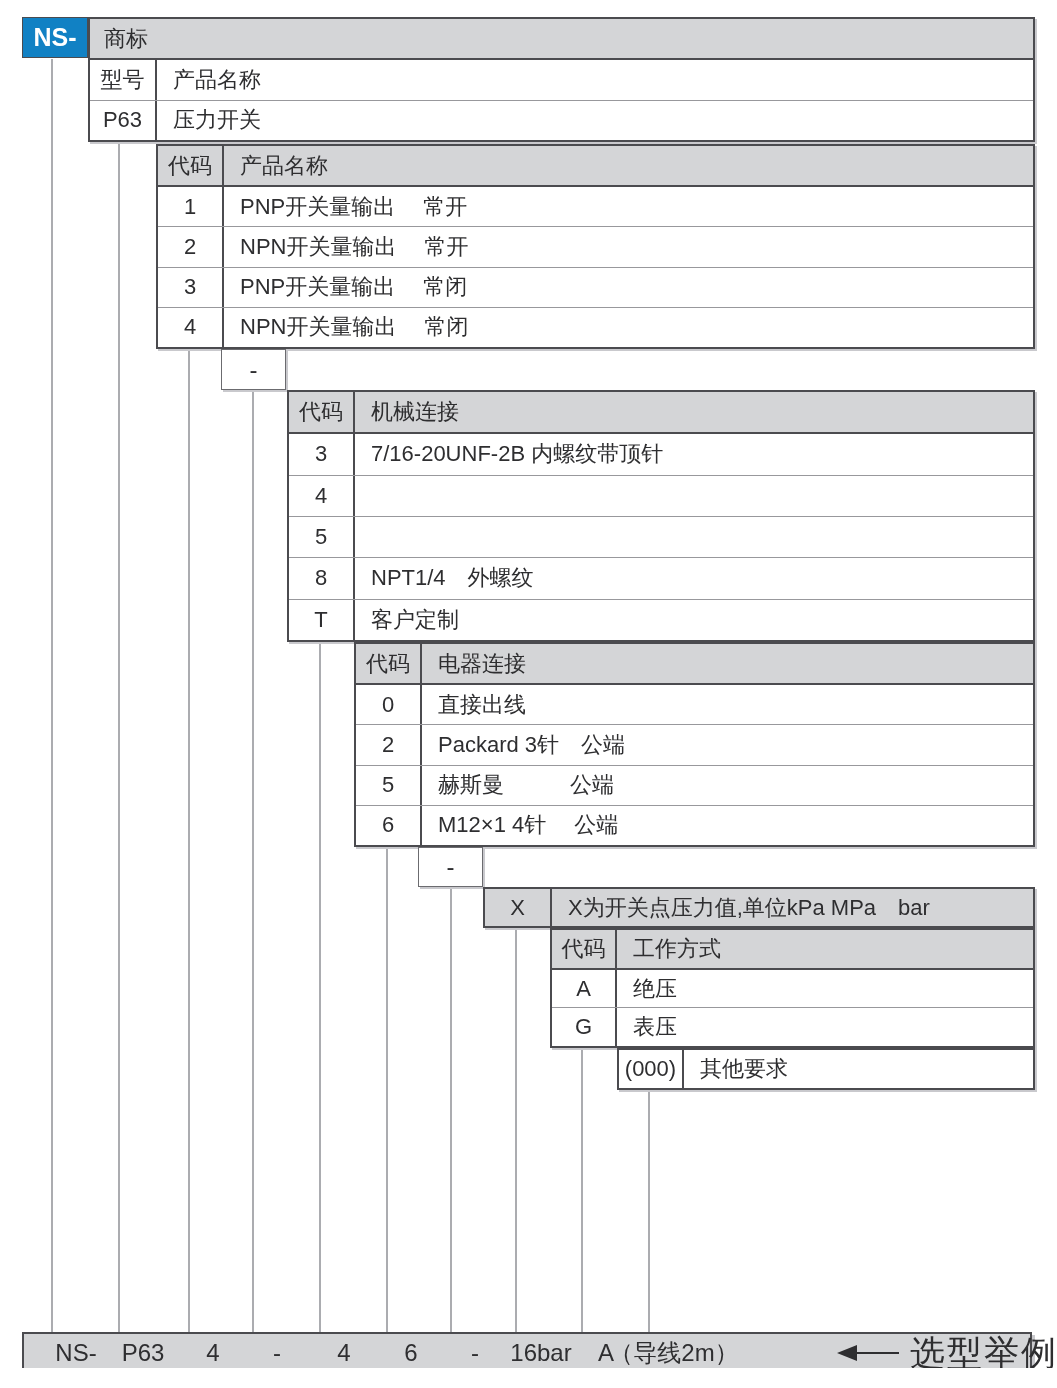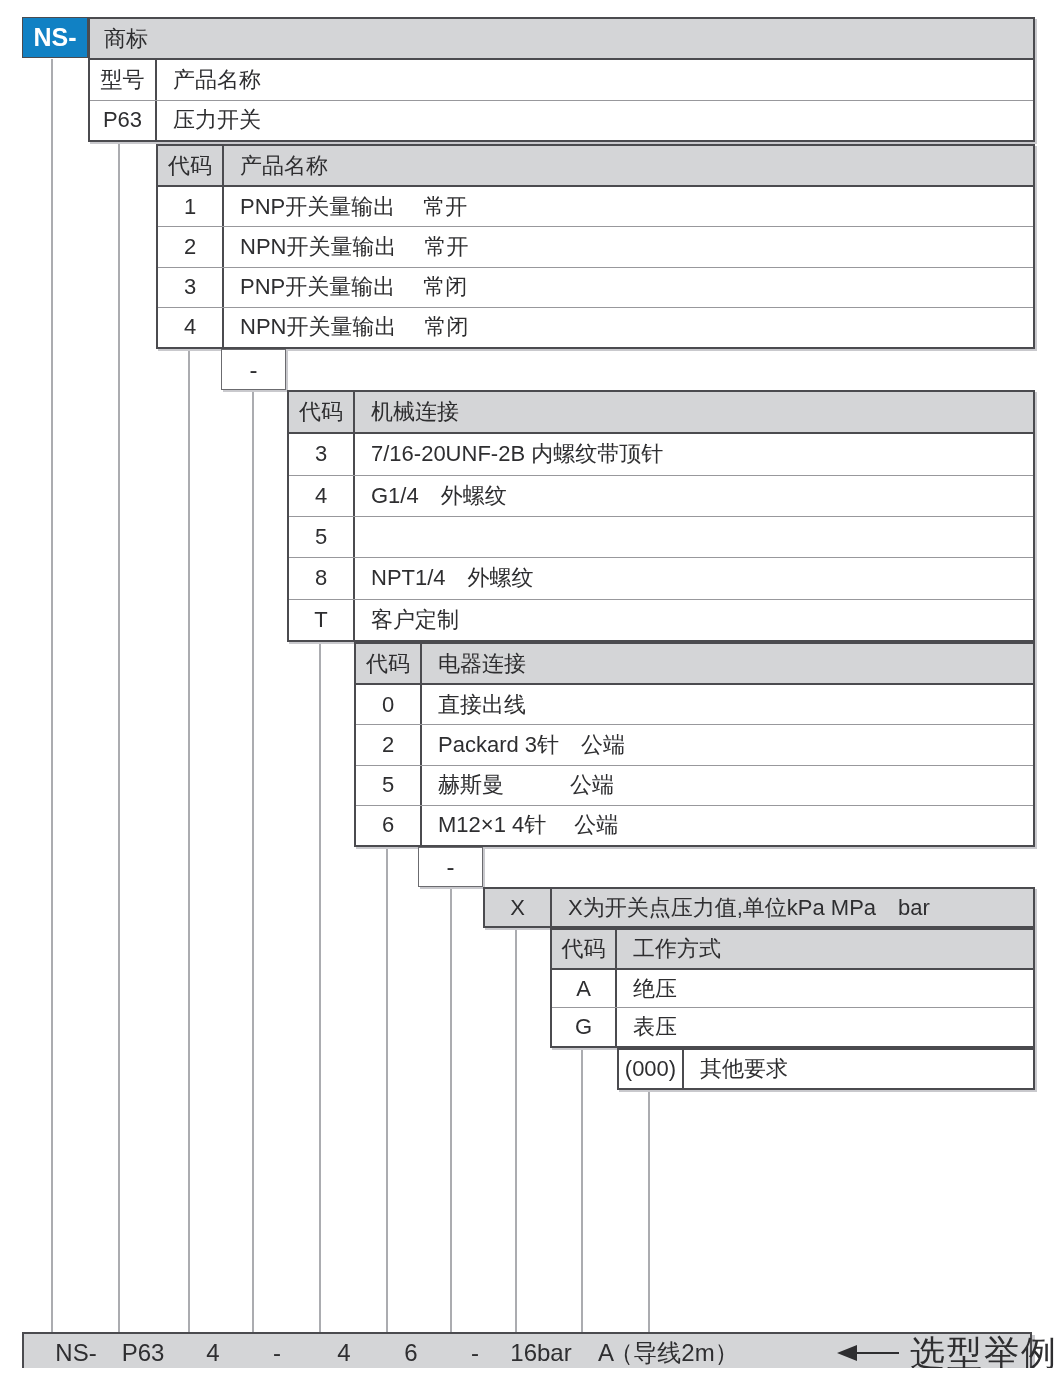--- a/index.html
+++ b/index.html
@@ -140,21 +140,20 @@
     <div class="trow header">
       <span class="code">代码</span>
       <span class="desc">机械连接</span>
     </div>
     <div class="trow">
       <span class="code">3</span>
       <span class="desc">7/16-20UNF-2B 内螺纹带顶针</span>
     </div>
     <div class="trow">
       <span class="code">4</span>
-      <span class="desc">G1/4　外螺纹</span>
     </div>
     <div class="trow">
       <span class="code">5</span>
     </div>
     <div class="trow">
       <span class="code">8</span>
       <span class="desc">NPT1/4　外螺纹</span>
     </div>
     <div class="trow">
       <span class="code">T</span>

